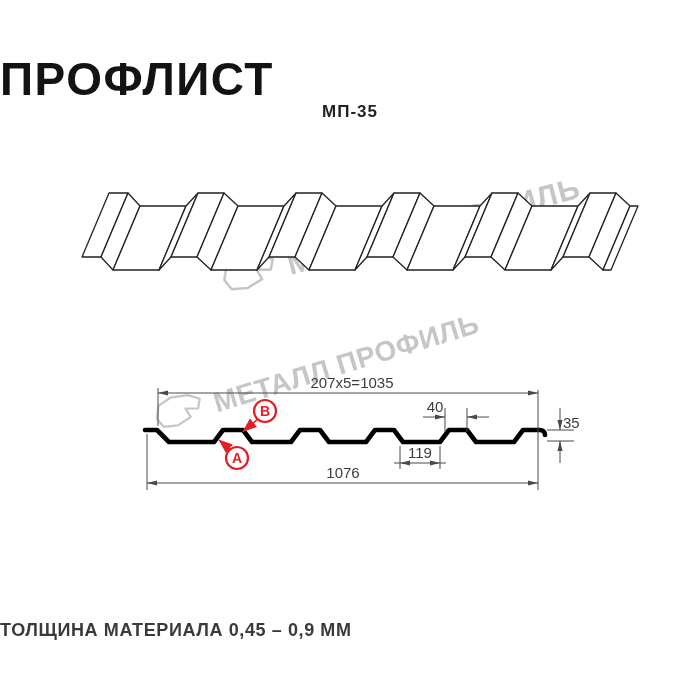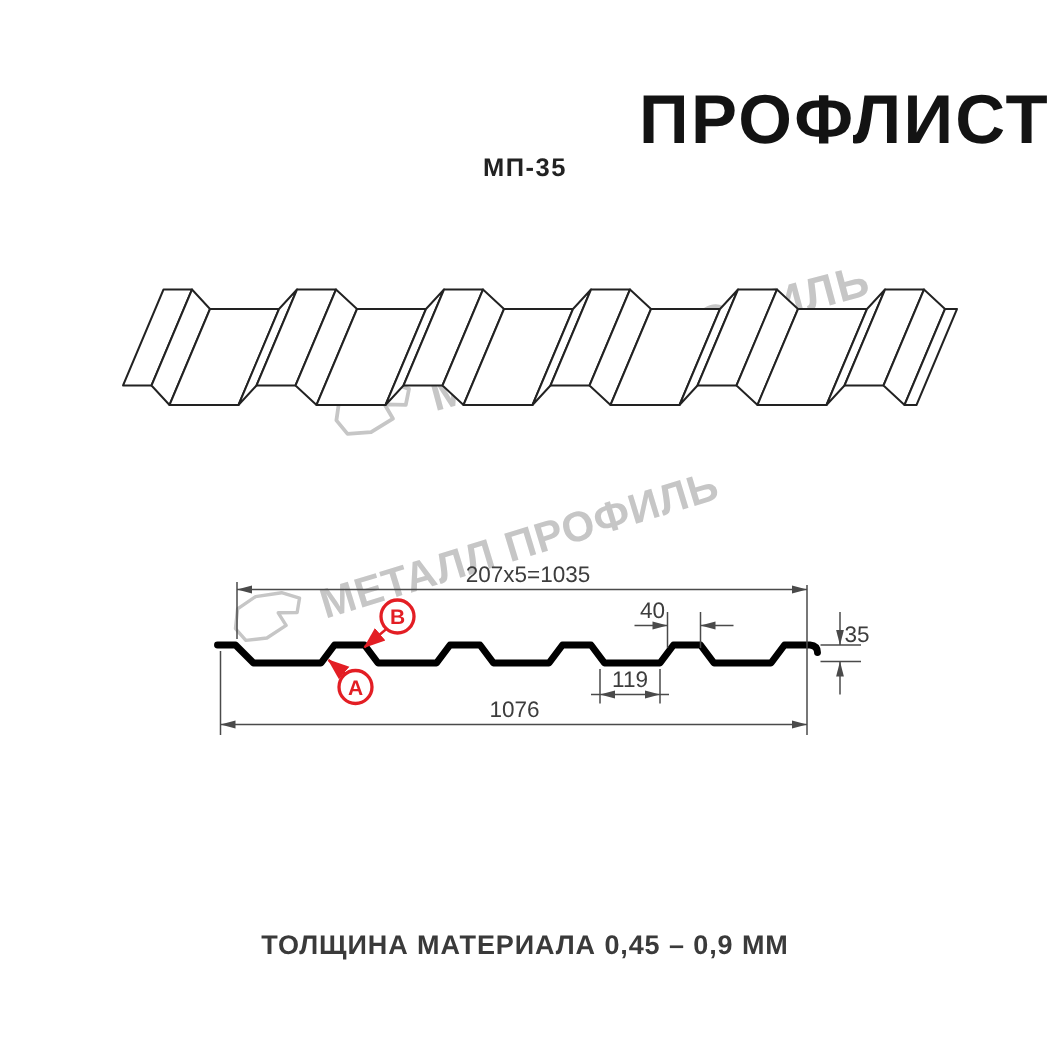--- a/index.html
+++ b/index.html
@@ -1,29 +1,29 @@
 <!DOCTYPE html>
 <html><head>
 <meta charset="utf-8">
 <style>
   html,body{margin:0;padding:0;}
   body{
     width:700px;height:700px;background:#ffffff;position:relative;overflow:hidden;
     font-family:"Liberation Sans", sans-serif;
   }
   .title{
-    position:absolute;top:52px;left:0;width:700px;text-align:right;
+    position:absolute;top:52px;left:0;width:700px;text-align:left;
     font-size:46px;font-weight:900;letter-spacing:1.5px;color:#131313;
   }
   .subtitle{
     position:absolute;top:102px;left:0;width:700px;text-align:center;
     font-size:17px;font-weight:600;letter-spacing:1px;color:#222;
   }
   .caption{
-    position:absolute;top:620px;left:0;width:700px;text-align:center;
+    position:absolute;top:620px;left:0;width:700px;text-align:left;
     font-size:18px;font-weight:600;letter-spacing:0.6px;color:#3a3a3a;
   }
   .watermark{
     position:absolute;display:flex;align-items:center;gap:10px;
     color:#c6c6c6;font-weight:700;white-space:nowrap;pointer-events:none;
   }
   .wm1{left:222px;top:258px;transform:rotate(-15deg);transform-origin:0 50%;font-size:30px;letter-spacing:1px;}
   .wm2{left:155px;top:399px;transform:rotate(-17deg);transform-origin:0 50%;font-size:28px;letter-spacing:0.5px;}
   .wm-logo{flex:0 0 auto;}
   svg{position:absolute;left:0;top:0;}

